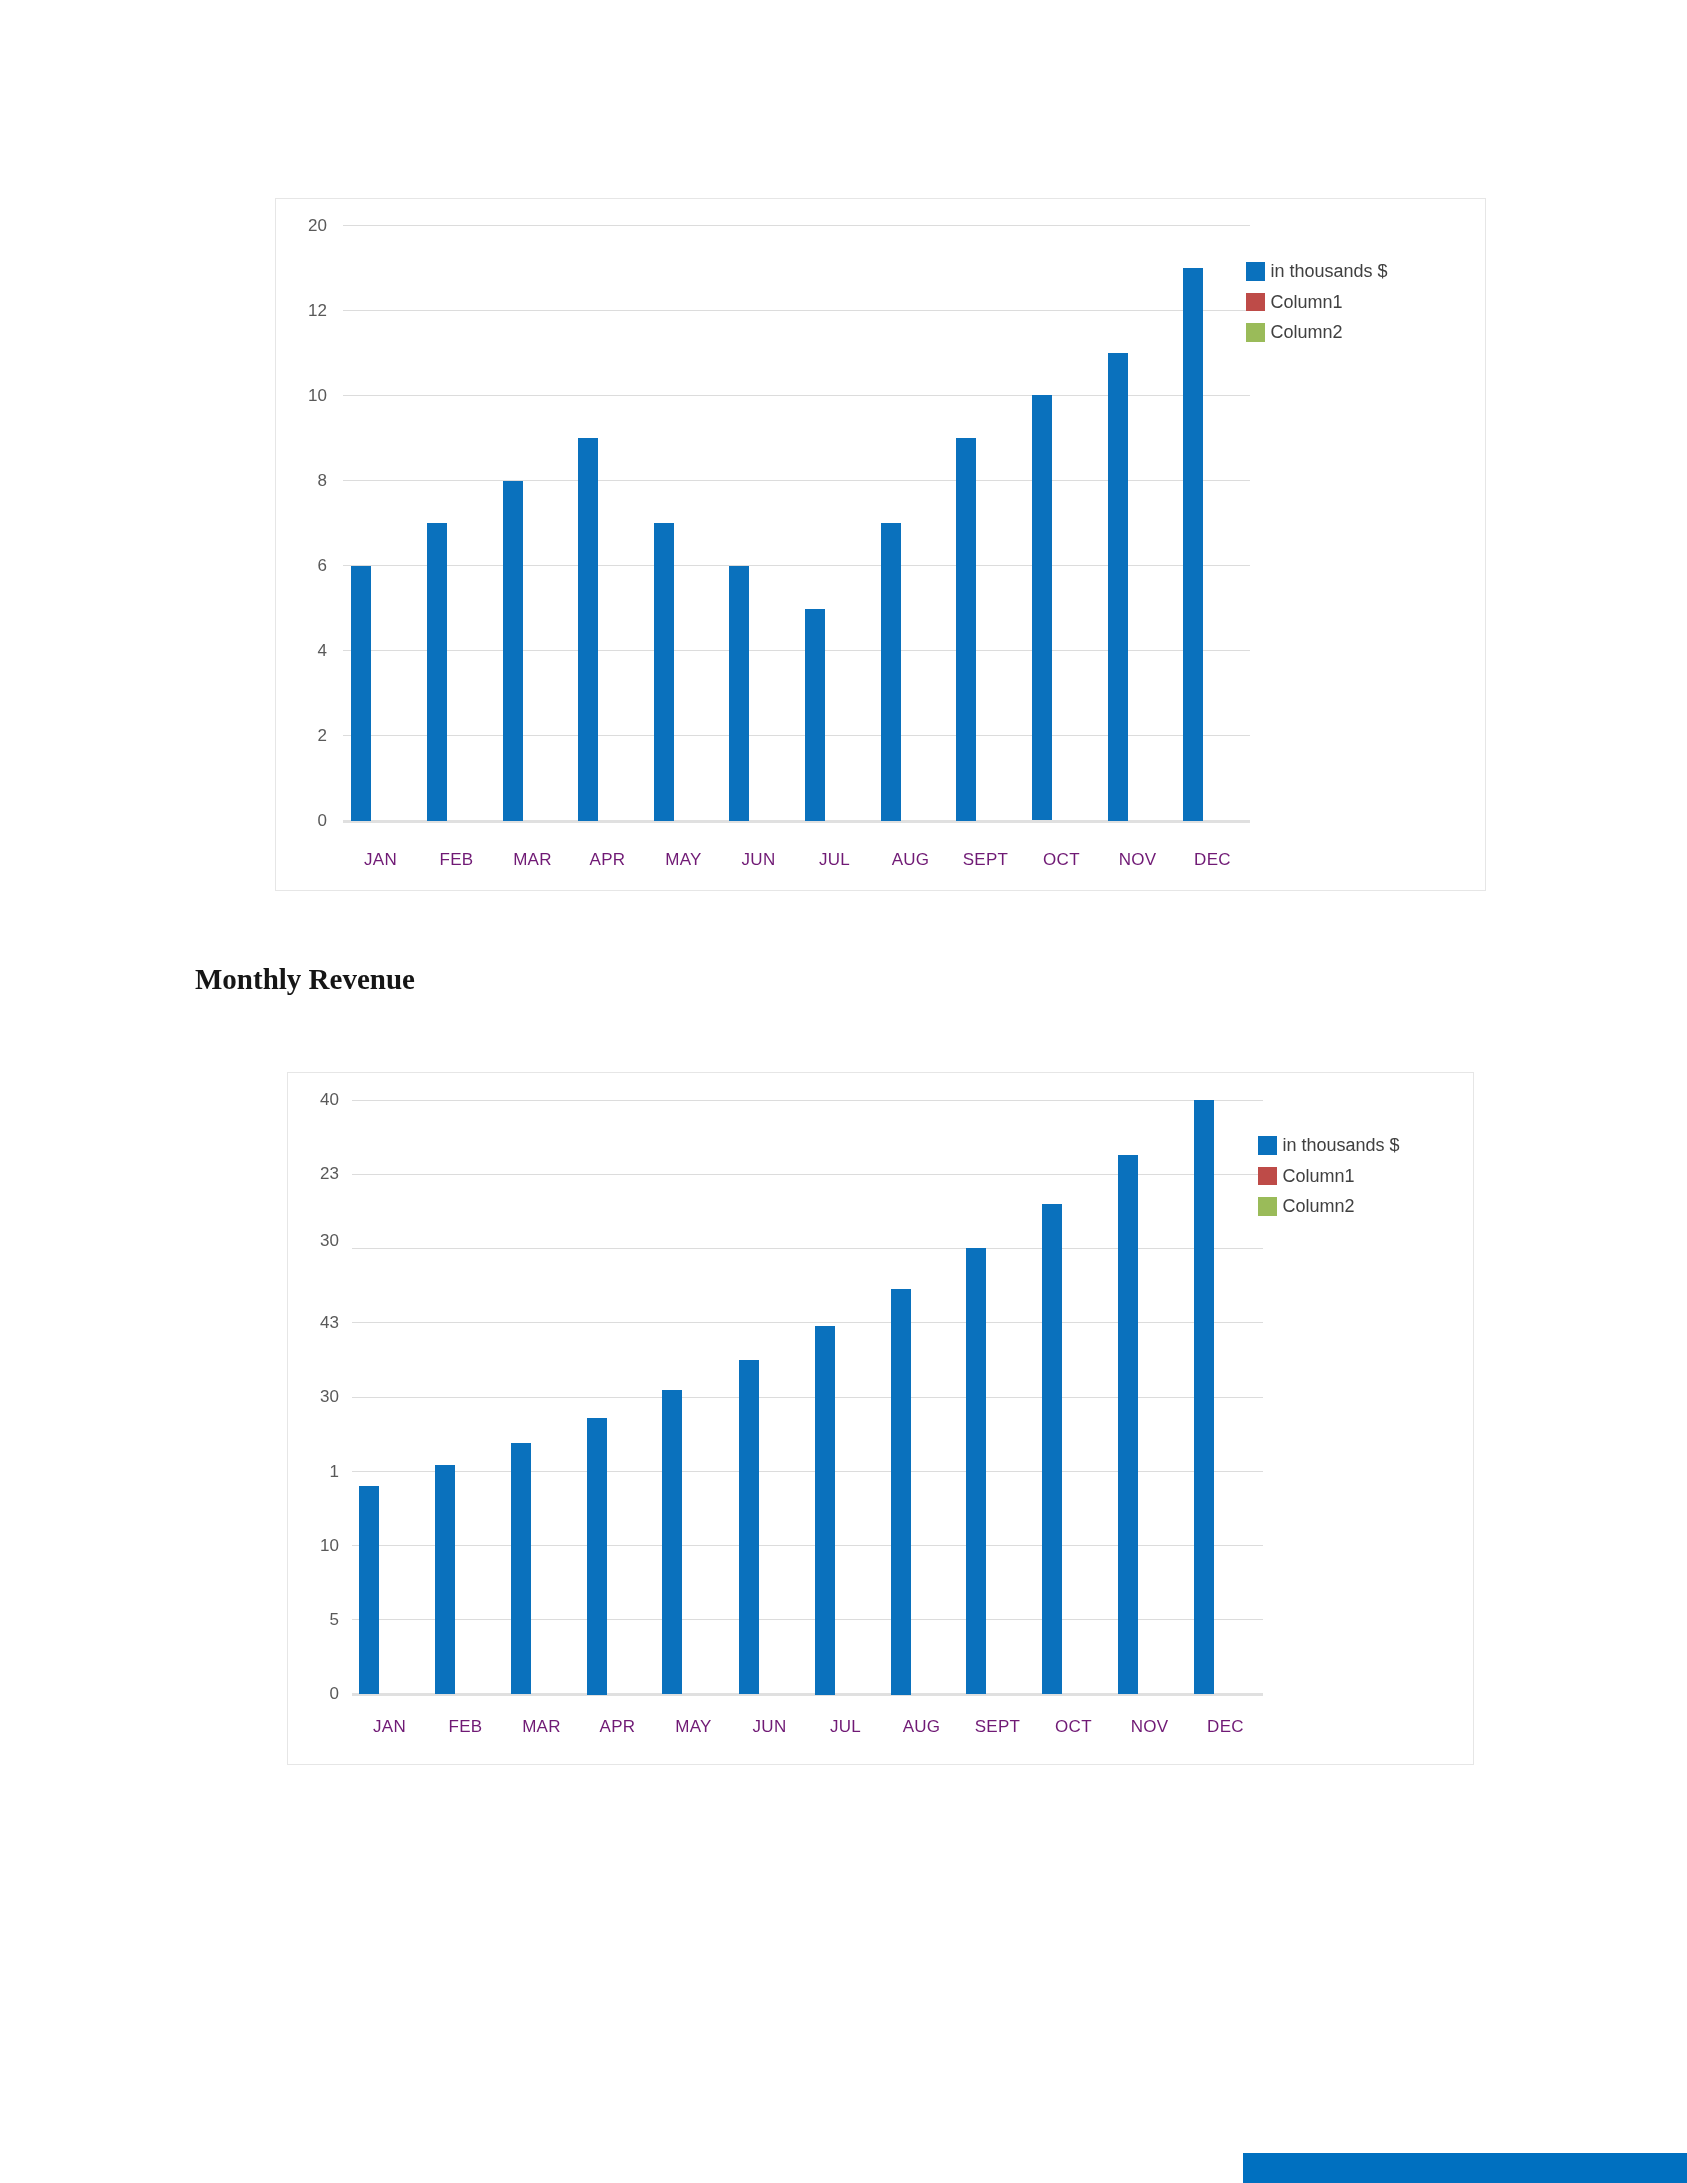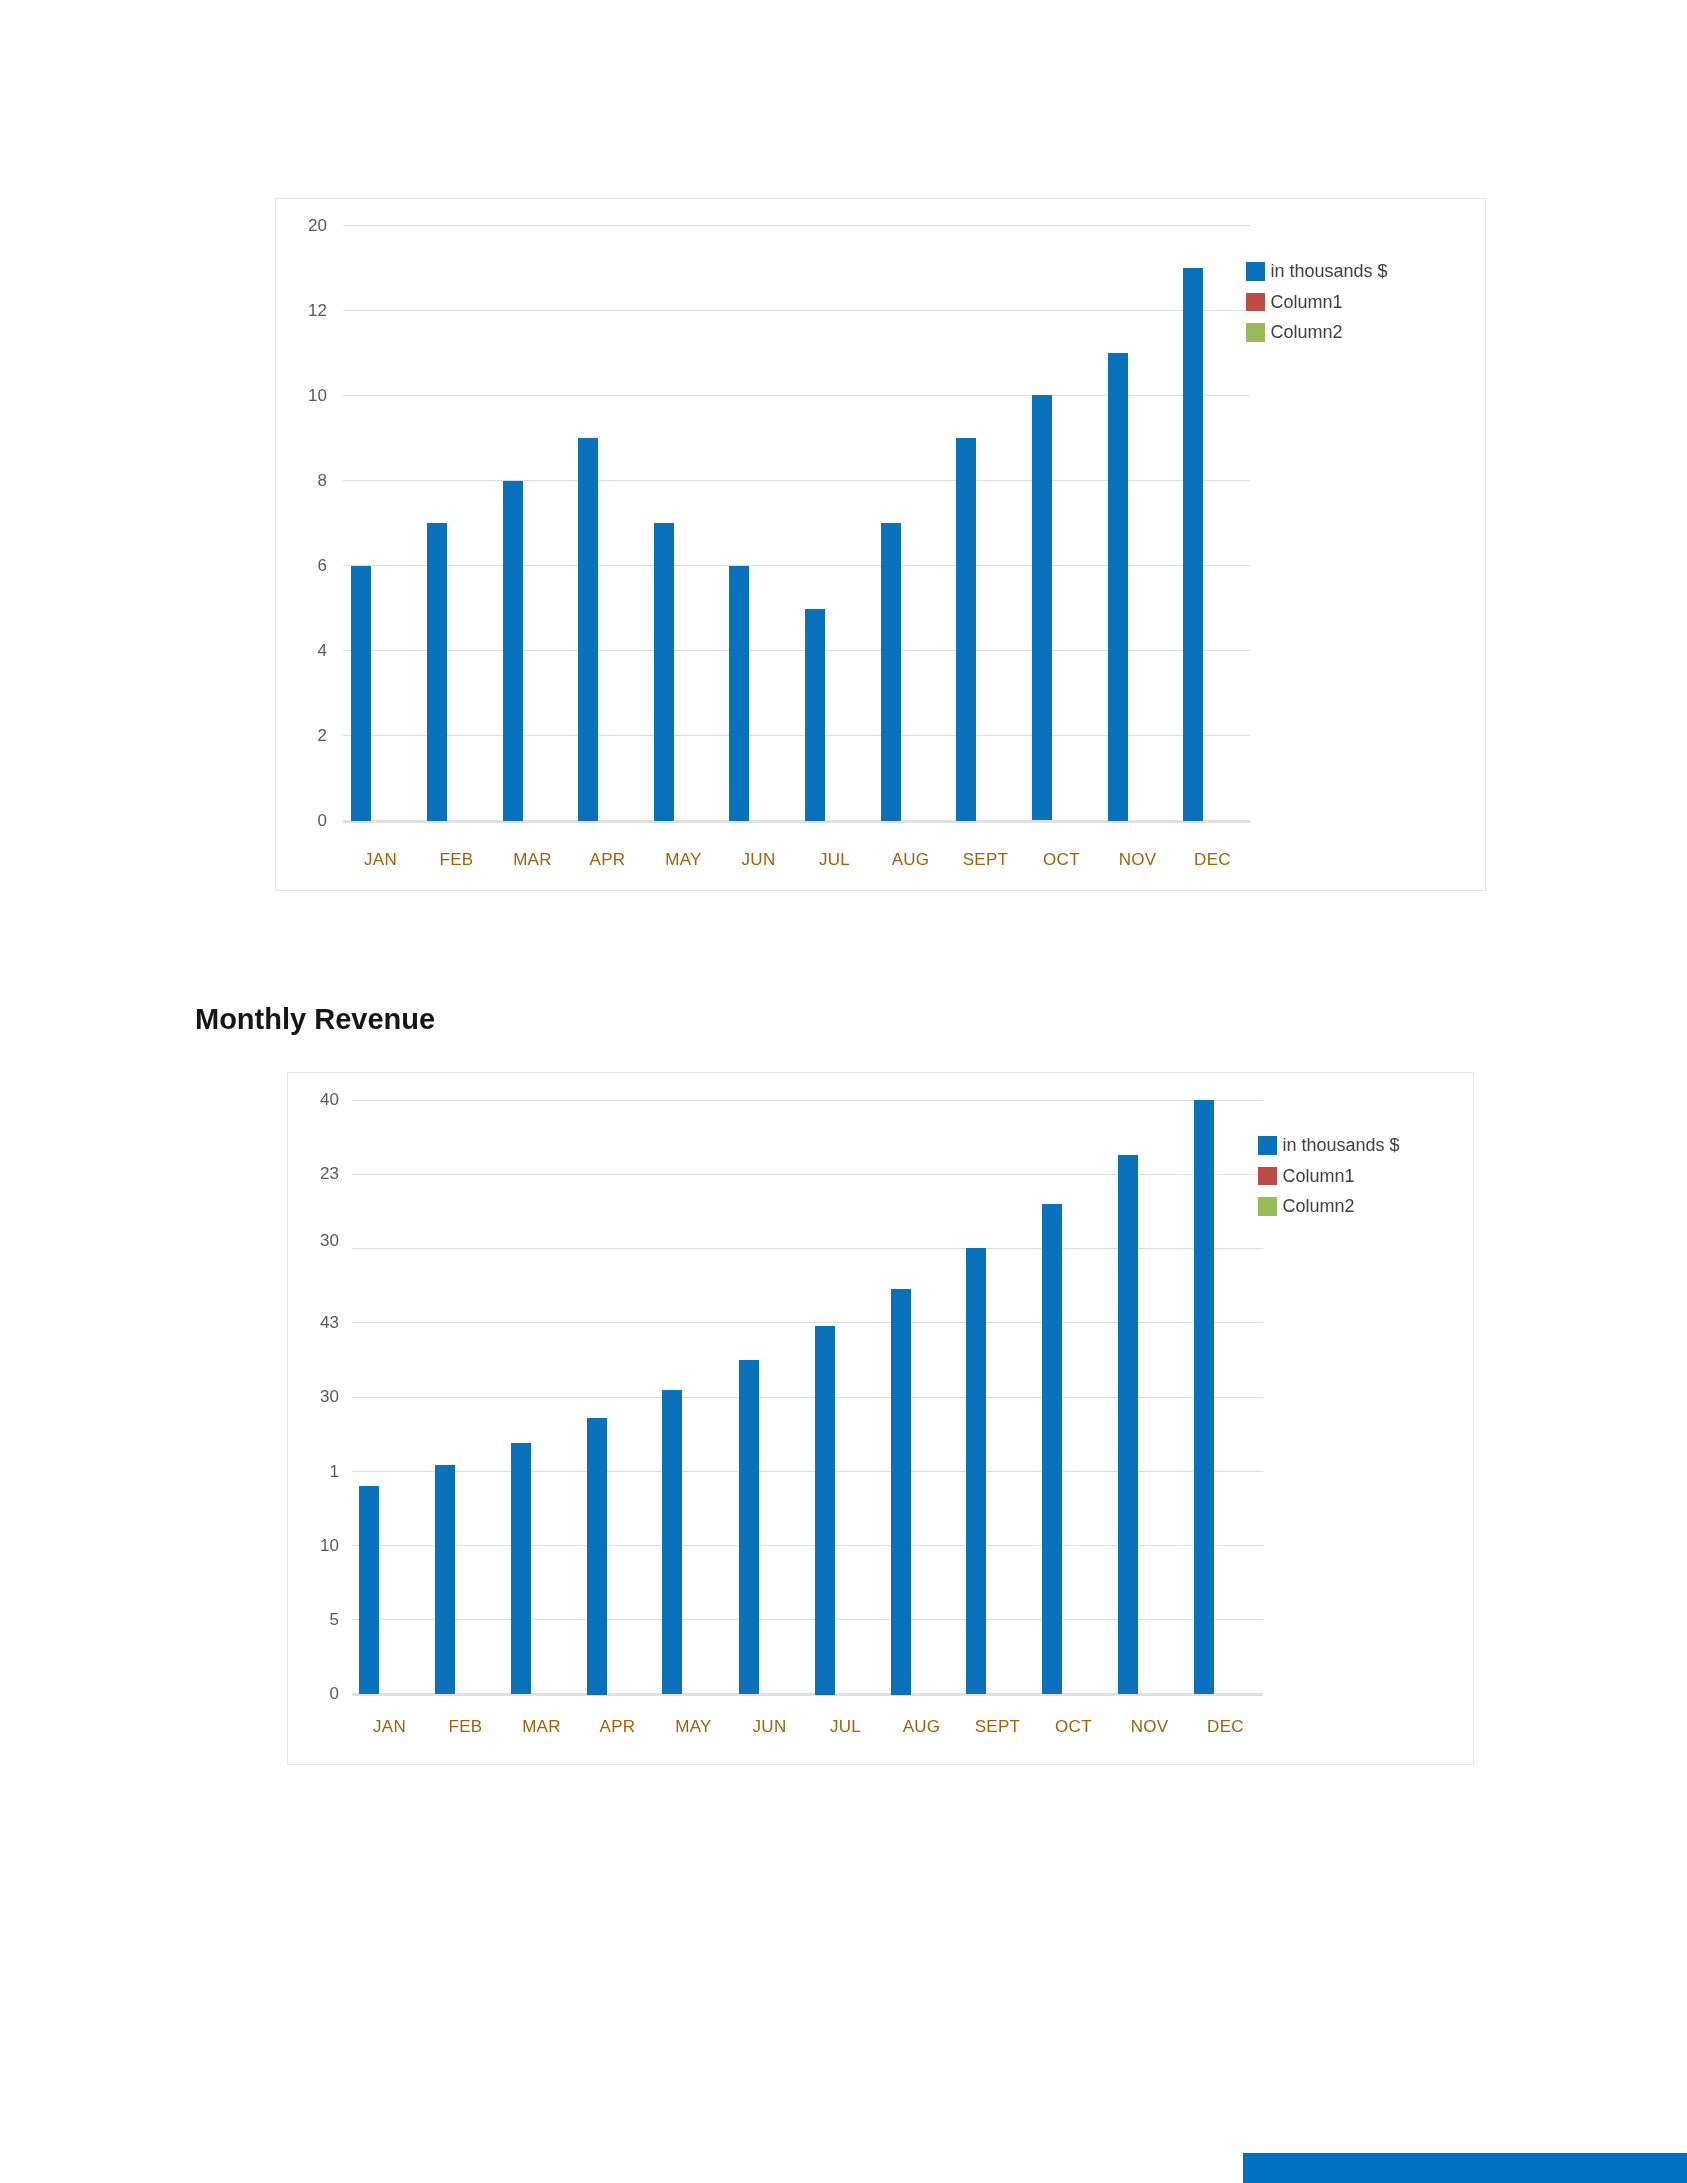--- a/index.html
+++ b/index.html
@@ -24,33 +24,33 @@
   .gridline.baseline{height:3.3px;background:#e0e0e0;}
   .ytick{
     position:absolute;left:0;width:51px;
     text-align:right;font-size:17px;line-height:20px;color:#595959;
   }
   .bar{
     position:absolute;
   }
   .xlabel{
     position:absolute;width:79px;text-align:center;
-    font-size:17px;line-height:20px;color:#a16207;letter-spacing:0.3px;
+    font-size:17px;line-height:20px;color:#701a75;letter-spacing:0.3px;
   }
   .legend{
     position:absolute;left:970px;top:62px;
     display:flex;flex-direction:column;gap:12px;
     background:#ffffff;padding:1.3px 2.6px 1.3px 0;
   }
   .legend-row{display:flex;align-items:center;gap:6px;}
   .swatch{width:18.5px;height:18.5px;flex:0 0 auto;}
   .legend-label{font-size:18px;color:#404040;line-height:18.5px;white-space:nowrap;}
   #doc-heading{
-    position:absolute;left:195px;top:1004px;
-    font-size:29px;font-weight:bold;color:#161616;line-height:30px;
+    position:absolute;left:195px;top:964px;
+    font-size:29px;font-weight:bold;color:#161616;line-height:30px;font-family:Liberation Serif, serif;
   }
   #footer-bar{
     position:absolute;left:1243px;top:2153px;width:444px;height:30px;
   }
 </style>
 </head>
 <body>
 
 <div id="page">
 

